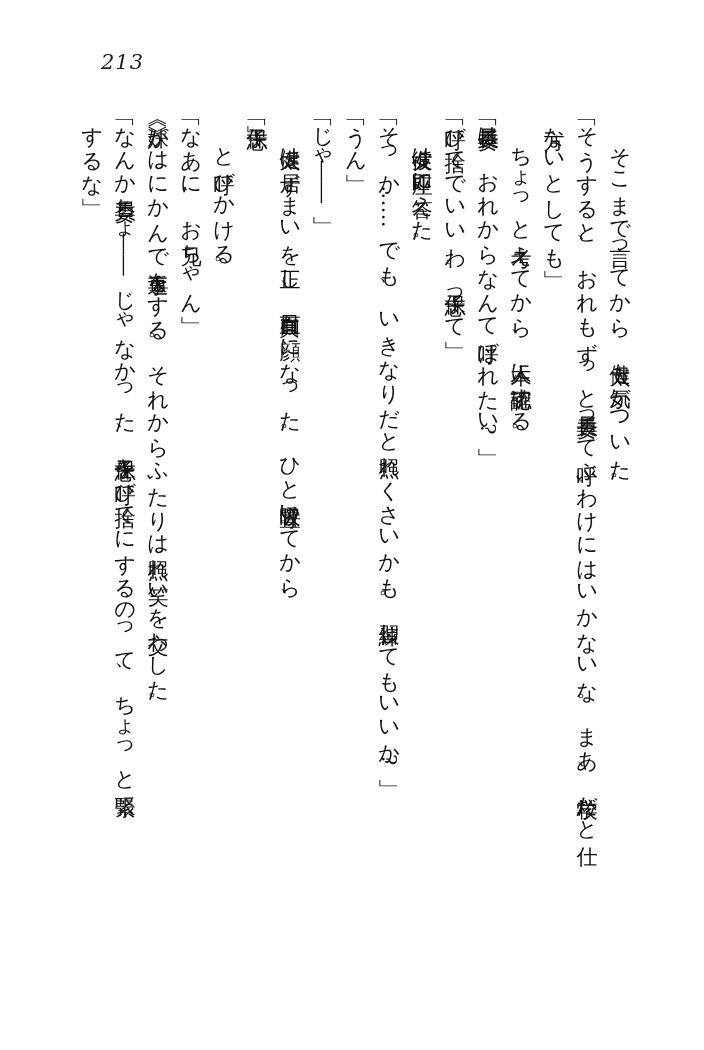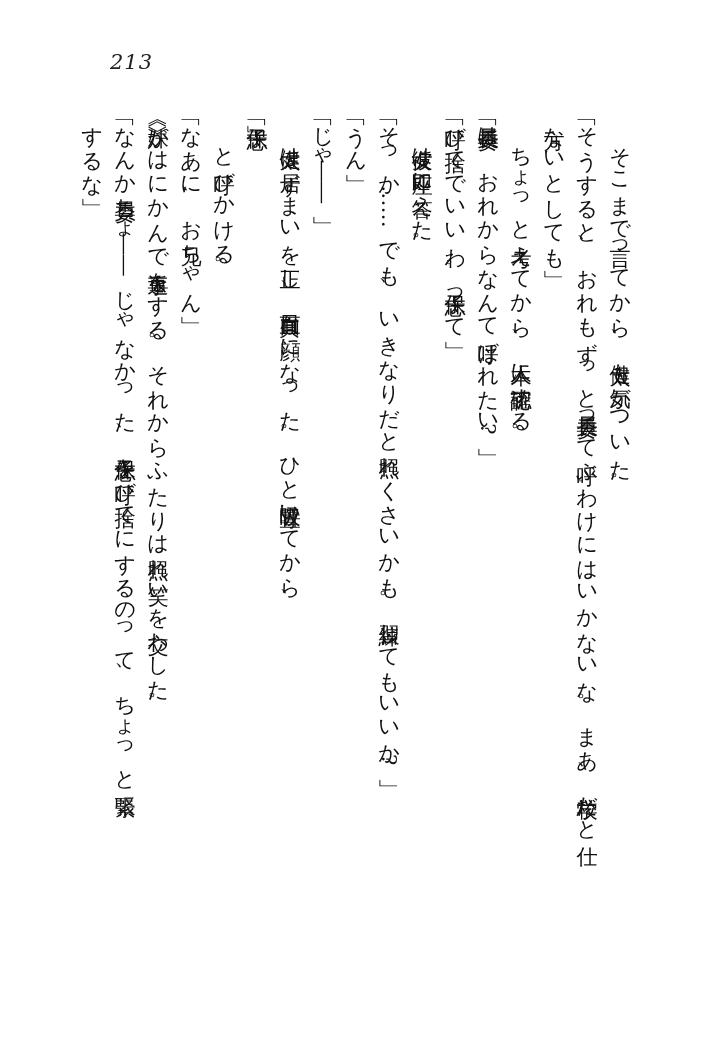--- a/index.html
+++ b/index.html
@@ -10,21 +10,21 @@
   .page {
     position: relative;
     width: 704px;
     height: 1050px;
     background: var(--bg, #ffffff);
     overflow: hidden;
     font-family: "DejaVu Serif", "Liberation Serif", serif;
   }
   .page-number {
     position: absolute;
-    left: 110px;
+    left: 101px;
     top: 50px;
     font-size: 21px;
     font-style: italic;
     letter-spacing: 1px;
     color: var(--fg-muted, #222222);
     font-family: "DejaVu Serif", "Liberation Serif", serif;
   }
   .text-body {
     position: absolute;
     top: 112px;

